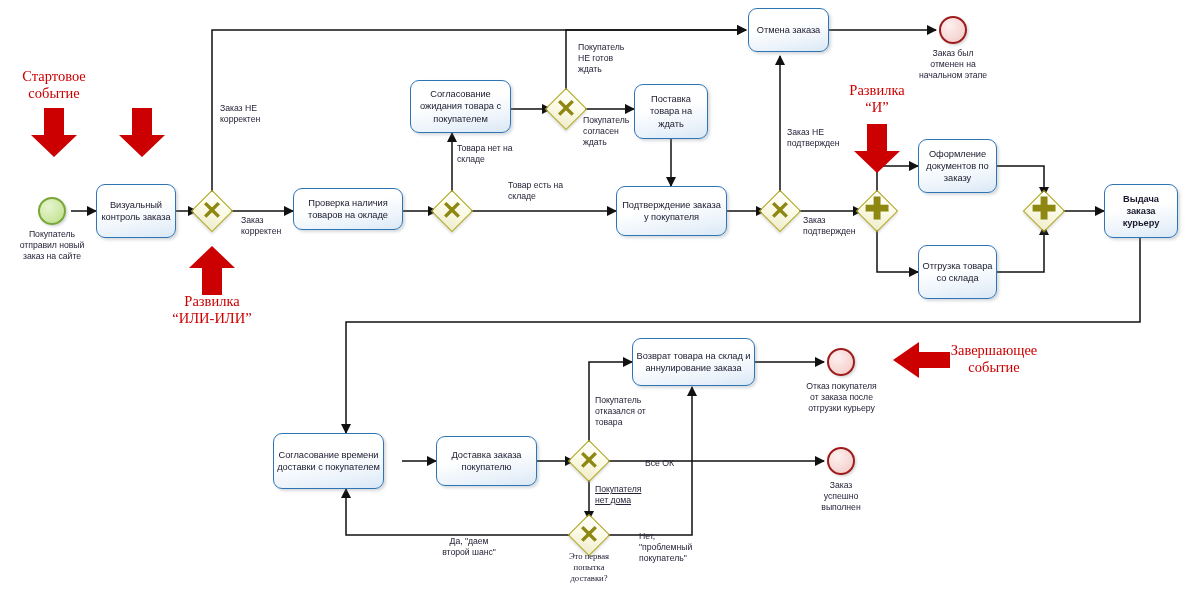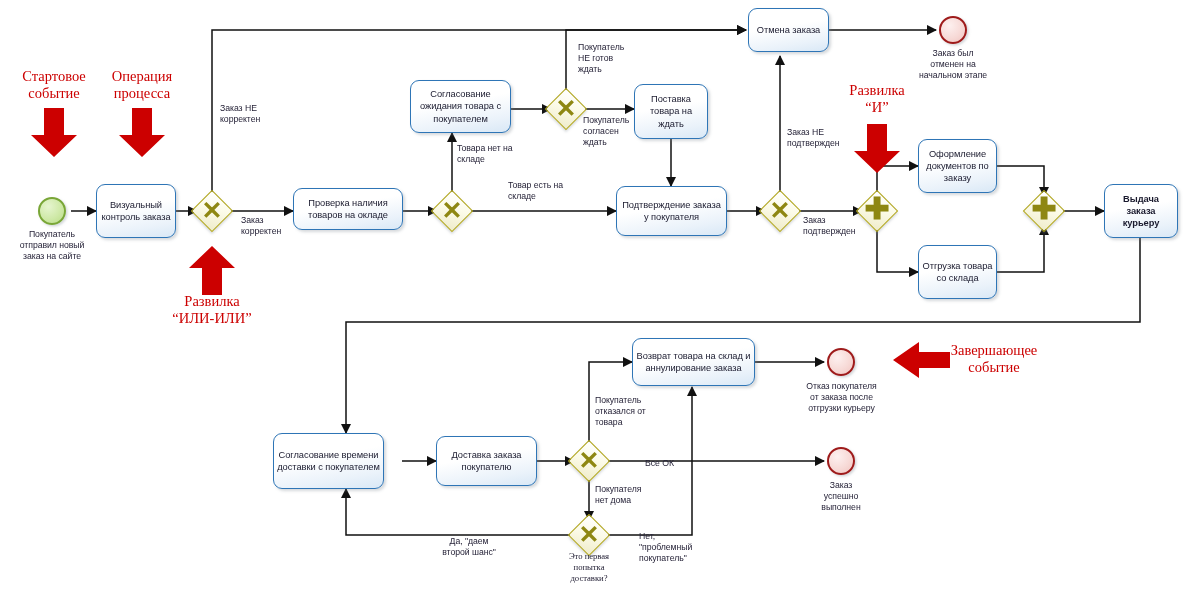--- a/index.html
+++ b/index.html
@@ -317,38 +317,36 @@
 
   <div class="lbl l" style="left:803px;top:215px;width:75px;">Заказ
 подтвержден</div>
 
   <div class="lbl l" style="left:595px;top:395px;width:80px;">Покупатель
 отказался от
 товара</div>
 
   <div class="lbl l" style="left:645px;top:458px;width:60px;">Все ОК</div>
 
-  <div class="lbl l" style="left:595px;top:484px;width:80px;">Покупателя
+  <div class="lbl l" style="left:595px;top:484px;width:80px;text-decoration:underline;">Покупателя
 нет дома</div>
 
   <div class="lbl c" style="left:419px;top:536px;width:100px;">Да, "даем
 второй шанс"</div>
 
   <div class="lbl l" style="left:639px;top:531px;width:90px;">Нет,
 "проблемный
 покупатель"</div>
 
   <div class="anno" style="left:8px;top:68px;width:92px;">Стартовое
 событие</div>
   <svg class="arrow" style="left:28px;top:108px;" width="52" height="50" viewBox="0 0 52 50" xmlns="http://www.w3.org/2000/svg">
     <path d="M 16 0 L 36 0 L 36 27 L 49 27 L 26 49 L 3 27 L 16 27 Z" fill="#CC0000"></path>
   </svg>
 
-  <div class="anno" style="left:96px;top:68px;width:92px;">Операция
-процесса</div>
   <svg class="arrow" style="left:116px;top:108px;" width="52" height="50" viewBox="0 0 52 50" xmlns="http://www.w3.org/2000/svg">
     <path d="M 16 0 L 36 0 L 36 27 L 49 27 L 26 49 L 3 27 L 16 27 Z" fill="#CC0000"></path>
   </svg>
 
   <svg class="arrow" style="left:186px;top:246px;" width="52" height="50" viewBox="0 0 52 50" xmlns="http://www.w3.org/2000/svg">
     <path d="M 26 0 L 49 22 L 36 22 L 36 49 L 16 49 L 16 22 L 3 22 Z" fill="#CC0000"></path>
   </svg>
   <div class="anno" style="left:156px;top:293px;width:112px;">Развилка
 “ИЛИ-ИЛИ”</div>
 

